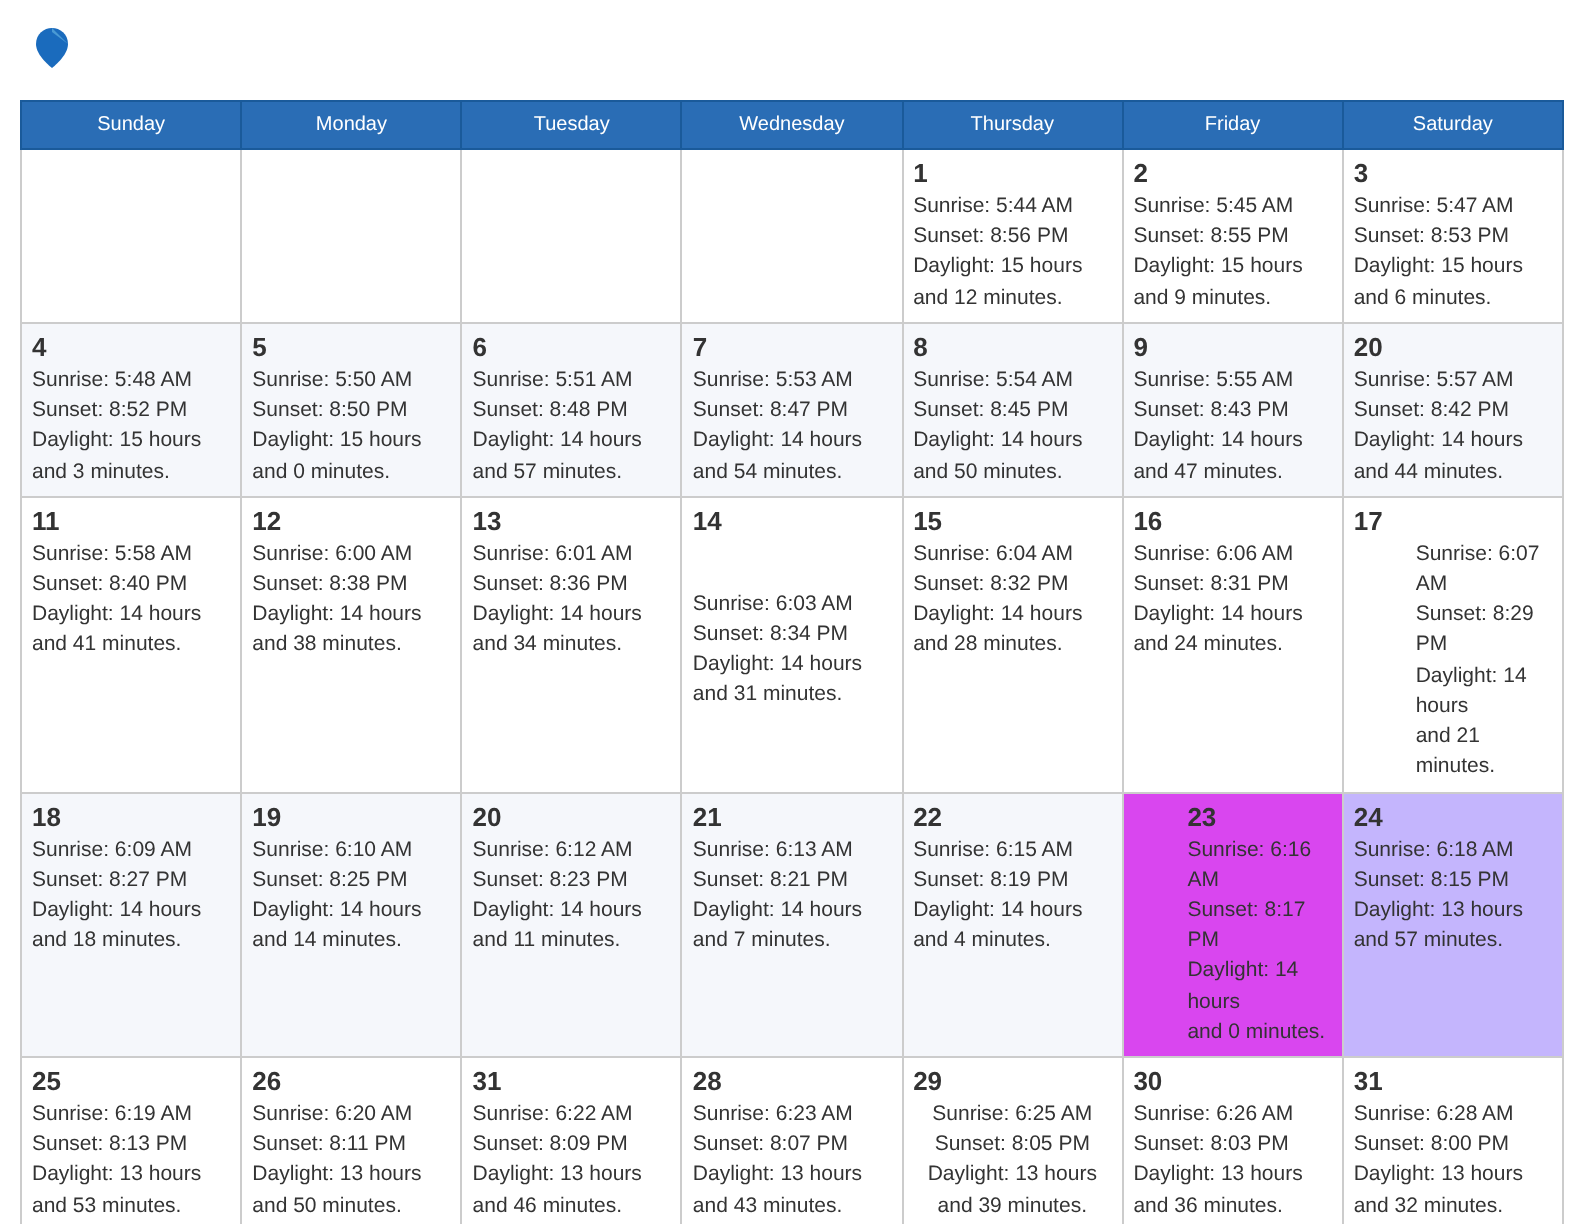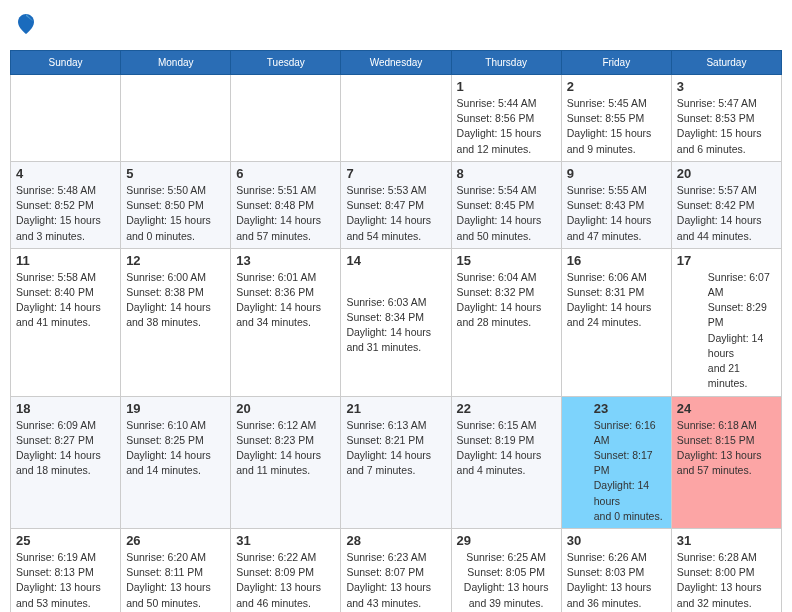--- a/index.html
+++ b/index.html
@@ -302,28 +302,28 @@
 Daylight: 14 hours
 and 7 minutes.</div>
         </td>
         <td style="background-color: rgb(245, 247, 251);">
           <span class="day-num">22</span>
           <div class="day-info" style="white-space: pre-line;">Sunrise: 6:15 AM
 Sunset: 8:19 PM
 Daylight: 14 hours
 and 4 minutes.</div>
         </td>
-        <td style="background-color: #7dd3fc; padding-left: 32px;">
+        <td style="background-color: #d946ef; padding-left: 32px;">
           <span class="day-num">23</span>
           <div class="day-info" style="white-space: pre-line;">Sunrise: 6:16 AM
 Sunset: 8:17 PM
 Daylight: 14 hours
 and 0 minutes.</div>
         </td>
-        <td style="background-color: #fca5a5;">
+        <td style="background-color: #c4b5fd;">
           <span class="day-num">24</span>
           <div class="day-info" style="white-space: pre-line;">Sunrise: 6:18 AM
 Sunset: 8:15 PM
 Daylight: 13 hours
 and 57 minutes.</div>
         </td>
       </tr>
       <tr>
         <td>
           <span class="day-num">25</span>

